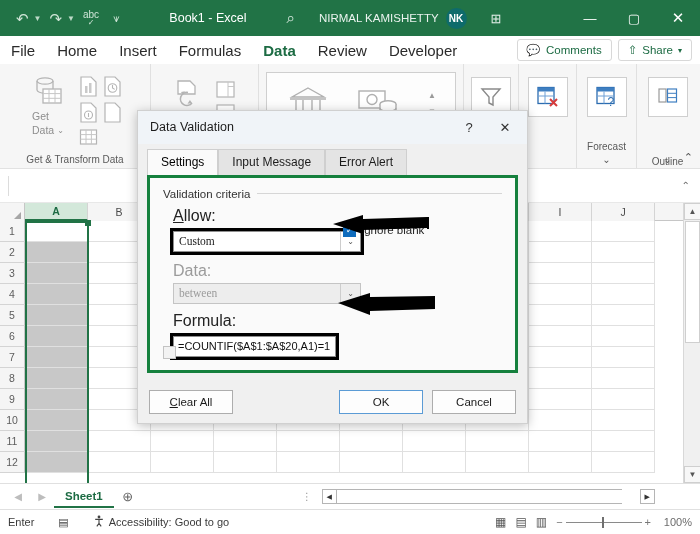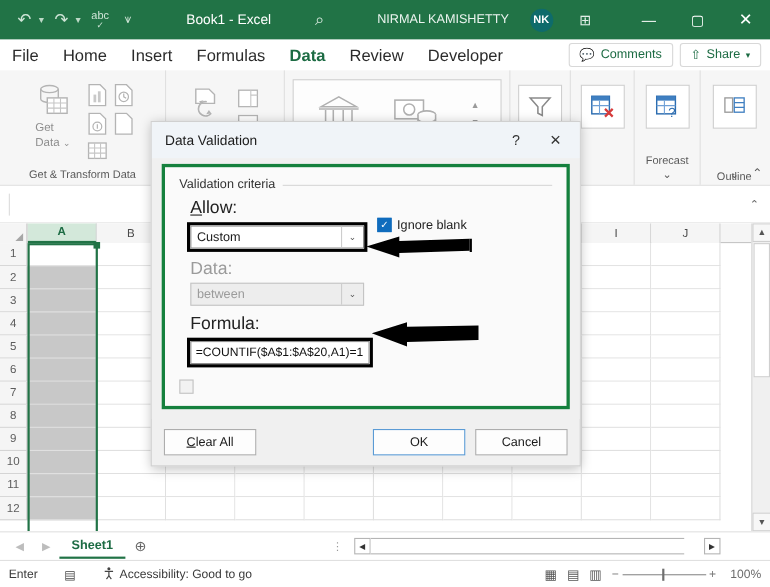--- a/index.html
+++ b/index.html
@@ -24,21 +24,21 @@
   }
   .qat-caret { color: #bcd9c7; font-size: 8px; padding: 0 4px 0 1px; }
   .title-text {
     color: #ffffff; font-size: 12.5px; margin-left: 48px;
     white-space: nowrap;
   }
   .search-ico {
     margin-left: 40px; color: #d4e8dc; font-size: 15px;
   }
   .acct {
-    margin-left: 48px; display: flex; align-items: center; gap: 19px;
+    margin-left: 24px; display: flex; align-items: center; gap: 7px;
   }
   .acct-name { color: #eaf3ee; font-size: 11.5px; white-space: nowrap; }
   .avatar {
     width: 21px; height: 21px; border-radius: 50%;
     background: #0e6b6b; color: #fff; font-size: 10px;
     display: flex; align-items: center; justify-content: center;
     font-weight: bold;
   }
   .ribbon-display {
     margin-left: 20px; color: #e2efe8; font-size: 13px;
@@ -271,23 +271,23 @@
   }
   .grp-title {
     font-size: 11.5px; color: #333; display: flex; align-items: center;
     gap: 7px; margin-bottom: 7px;
   }
   .grp-line { flex: 1; height: 1px; background: #d6d6d6; }
   .fld-label { font-size: 16px; color: #222; margin: 0 0 3px 10px; }
   .fld-label.dim { color: #9b9b9b; }
   .fld-label u { text-decoration: underline; }
   .combo {
-    margin-left: 10px; width: 158px; height: 21px; background: #ffffff;
+    margin-left: 10px; width: 188px; height: 21px; background: #ffffff;
     border: 1px solid #8f8f8f; display: flex; align-items: center;
-    font-size: 11.5px; color: #1a1a1a; padding-left: 5px;
+    font-size: 11.5px; color: #1a1a1a; padding-left: 5px; font-family: Liberation Serif, serif;
   }
   .combo.dim { background: #ededed; border-color: #c4c4c4; color: #9b9b9b; }
   .combo-arrow {
     margin-left: auto; width: 20px; height: 19px; display: flex;
     align-items: center; justify-content: center;
     border-left: 1px solid #cdcdcd; color: #555; font-size: 8px;
   }
   .hl-box { border: 3.5px solid #000000; display: inline-block; margin-left: 7px; }
   .hl-box .combo { margin-left: 0; }
   .formula-input {
@@ -787,20 +787,25 @@
   <div class="dialog">
     <div class="dlg-title">
       <span class="dlg-title-text">Data Validation</span>
       <span class="dlg-title-btns">
         <span class="dlg-tbtn">?</span>
         <span class="dlg-tbtn">✕</span>
       </span>
     </div>
 
     <div class="dlg-body">
+      <div class="dlg-tabs">
+        <span class="dlg-tab active">Settings</span>
+        <span class="dlg-tab">Input Message</span>
+        <span class="dlg-tab">Error Alert</span>
+      </div>
 
       <div class="dlg-panel">
         <div class="grp-title">
           <span>Validation criteria</span>
           <span class="grp-line"></span>
         </div>
 
         <div class="fld-label"><u>A</u>llow:</div>
         <span class="hl-box">
           <span class="combo">

